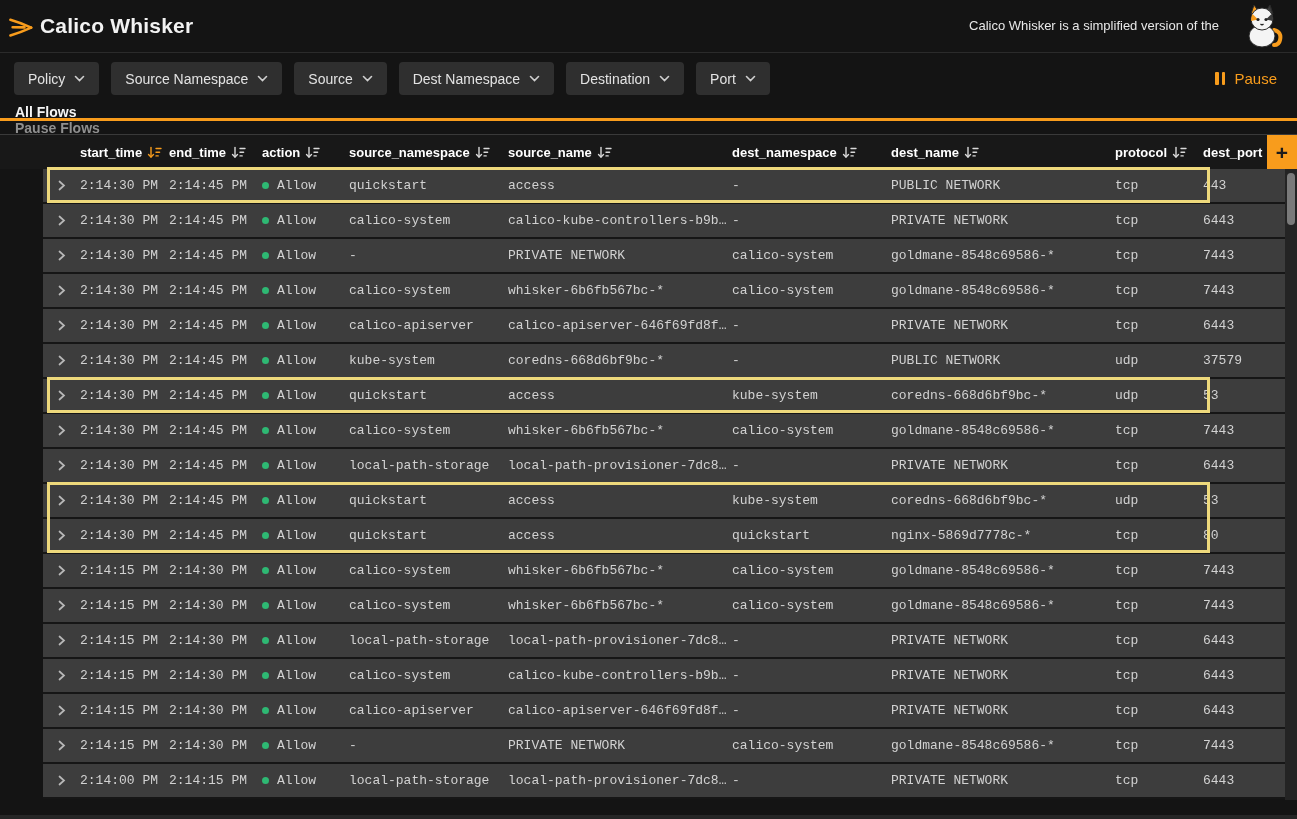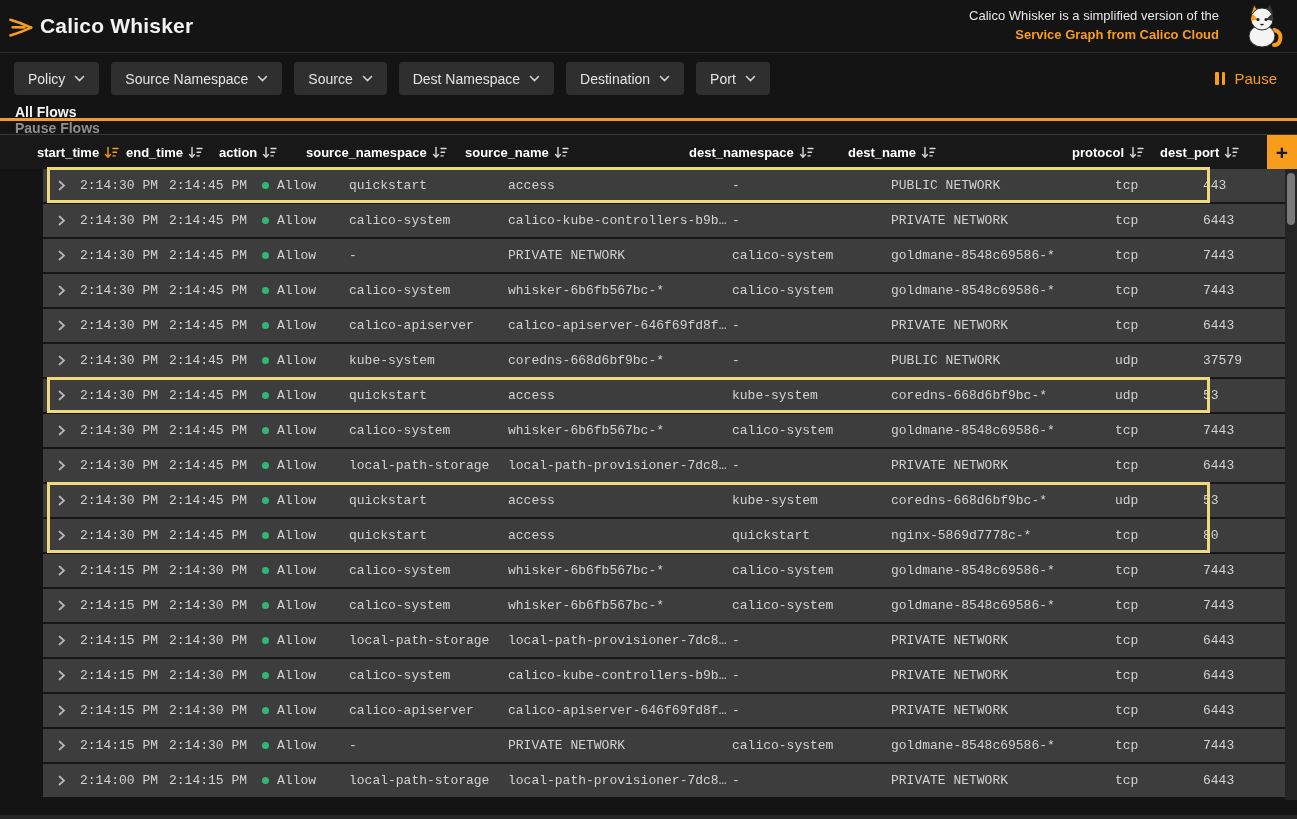--- a/index.html
+++ b/index.html
@@ -42,21 +42,21 @@
     padding:0 15px; display:flex; align-items:center; background:none; border:none;
     font-family:"Liberation Sans", sans-serif; font-size:14px; font-weight:bold;
     color:#8f8f8f; cursor:pointer; position:relative;
   }
   .tab.active { color:#f5f5f5; }
   .tab.active::after {
     content:""; position:absolute; left:0; right:0; bottom:-1px; height:3px; background:#f89c1c;
   }
   
   .thead {
-    position:relative; height:34px; background:#181818;
+    position:relative; height:34px; background:#181818;padding-left:43px;
   }
   .hgrid, .row {
     display:grid;
     grid-template-columns:34px 89px 93px 87px 159px 224px 159px 224px 88px 1fr;
     width:1285px; height:100%; align-items:center;
   }
   .hcell {
     display:flex; align-items:center; gap:5px; padding-left:3px;
     color:#fff; font-size:13px; font-weight:bold; cursor:pointer; white-space:nowrap;
   }
@@ -108,21 +108,20 @@
           <path d="M3 6 C 10 8, 16 10.5, 21.5 13"></path>
           <path d="M3 20 C 10 18, 16 15.5, 21.5 13"></path>
           <path d="M5 12.6 L 15.5 12.8"></path>
         </svg>
       </span>
       <span class="brand-title">Calico Whisker</span>
     </div>
     <div class="tagline-wrap">
       <div class="tagline">
         <div class="tagline-text">Calico Whisker is a simplified version of the</div>
-        <div class="tagline-link">Service Graph from Calico Cloud</div>
       </div>
       <span>
         <svg width="40" height="44" viewBox="0 0 40 44">
           <path d="M31 26 q8 2 6 10 q-1 5 -6 5" fill="none" stroke="#f89c1c" stroke-width="4" stroke-linecap="round"></path>
           <ellipse cx="19" cy="32" rx="13" ry="11" fill="#f4f4f4" stroke="#2a2a2a" stroke-width="1"></ellipse>
           <polygon points="8,10 11,1 16,8" fill="#f89c1c" stroke="#2a2a2a" stroke-width="1"></polygon>
           <polygon points="22,8 27,1 30,10" fill="#3a3a3a" stroke="#2a2a2a" stroke-width="1"></polygon>
           <circle cx="19" cy="15" r="11" fill="#f4f4f4" stroke="#2a2a2a" stroke-width="1"></circle>
           <path d="M9.5 10 a11 11 0 0 0 -1.4 7 l7 -1.5 z" fill="#f89c1c"></path>
           <path d="M28.5 10 a11 11 0 0 1 1.4 7 l-7 -1.5 z" fill="#3a3a3a"></path>

